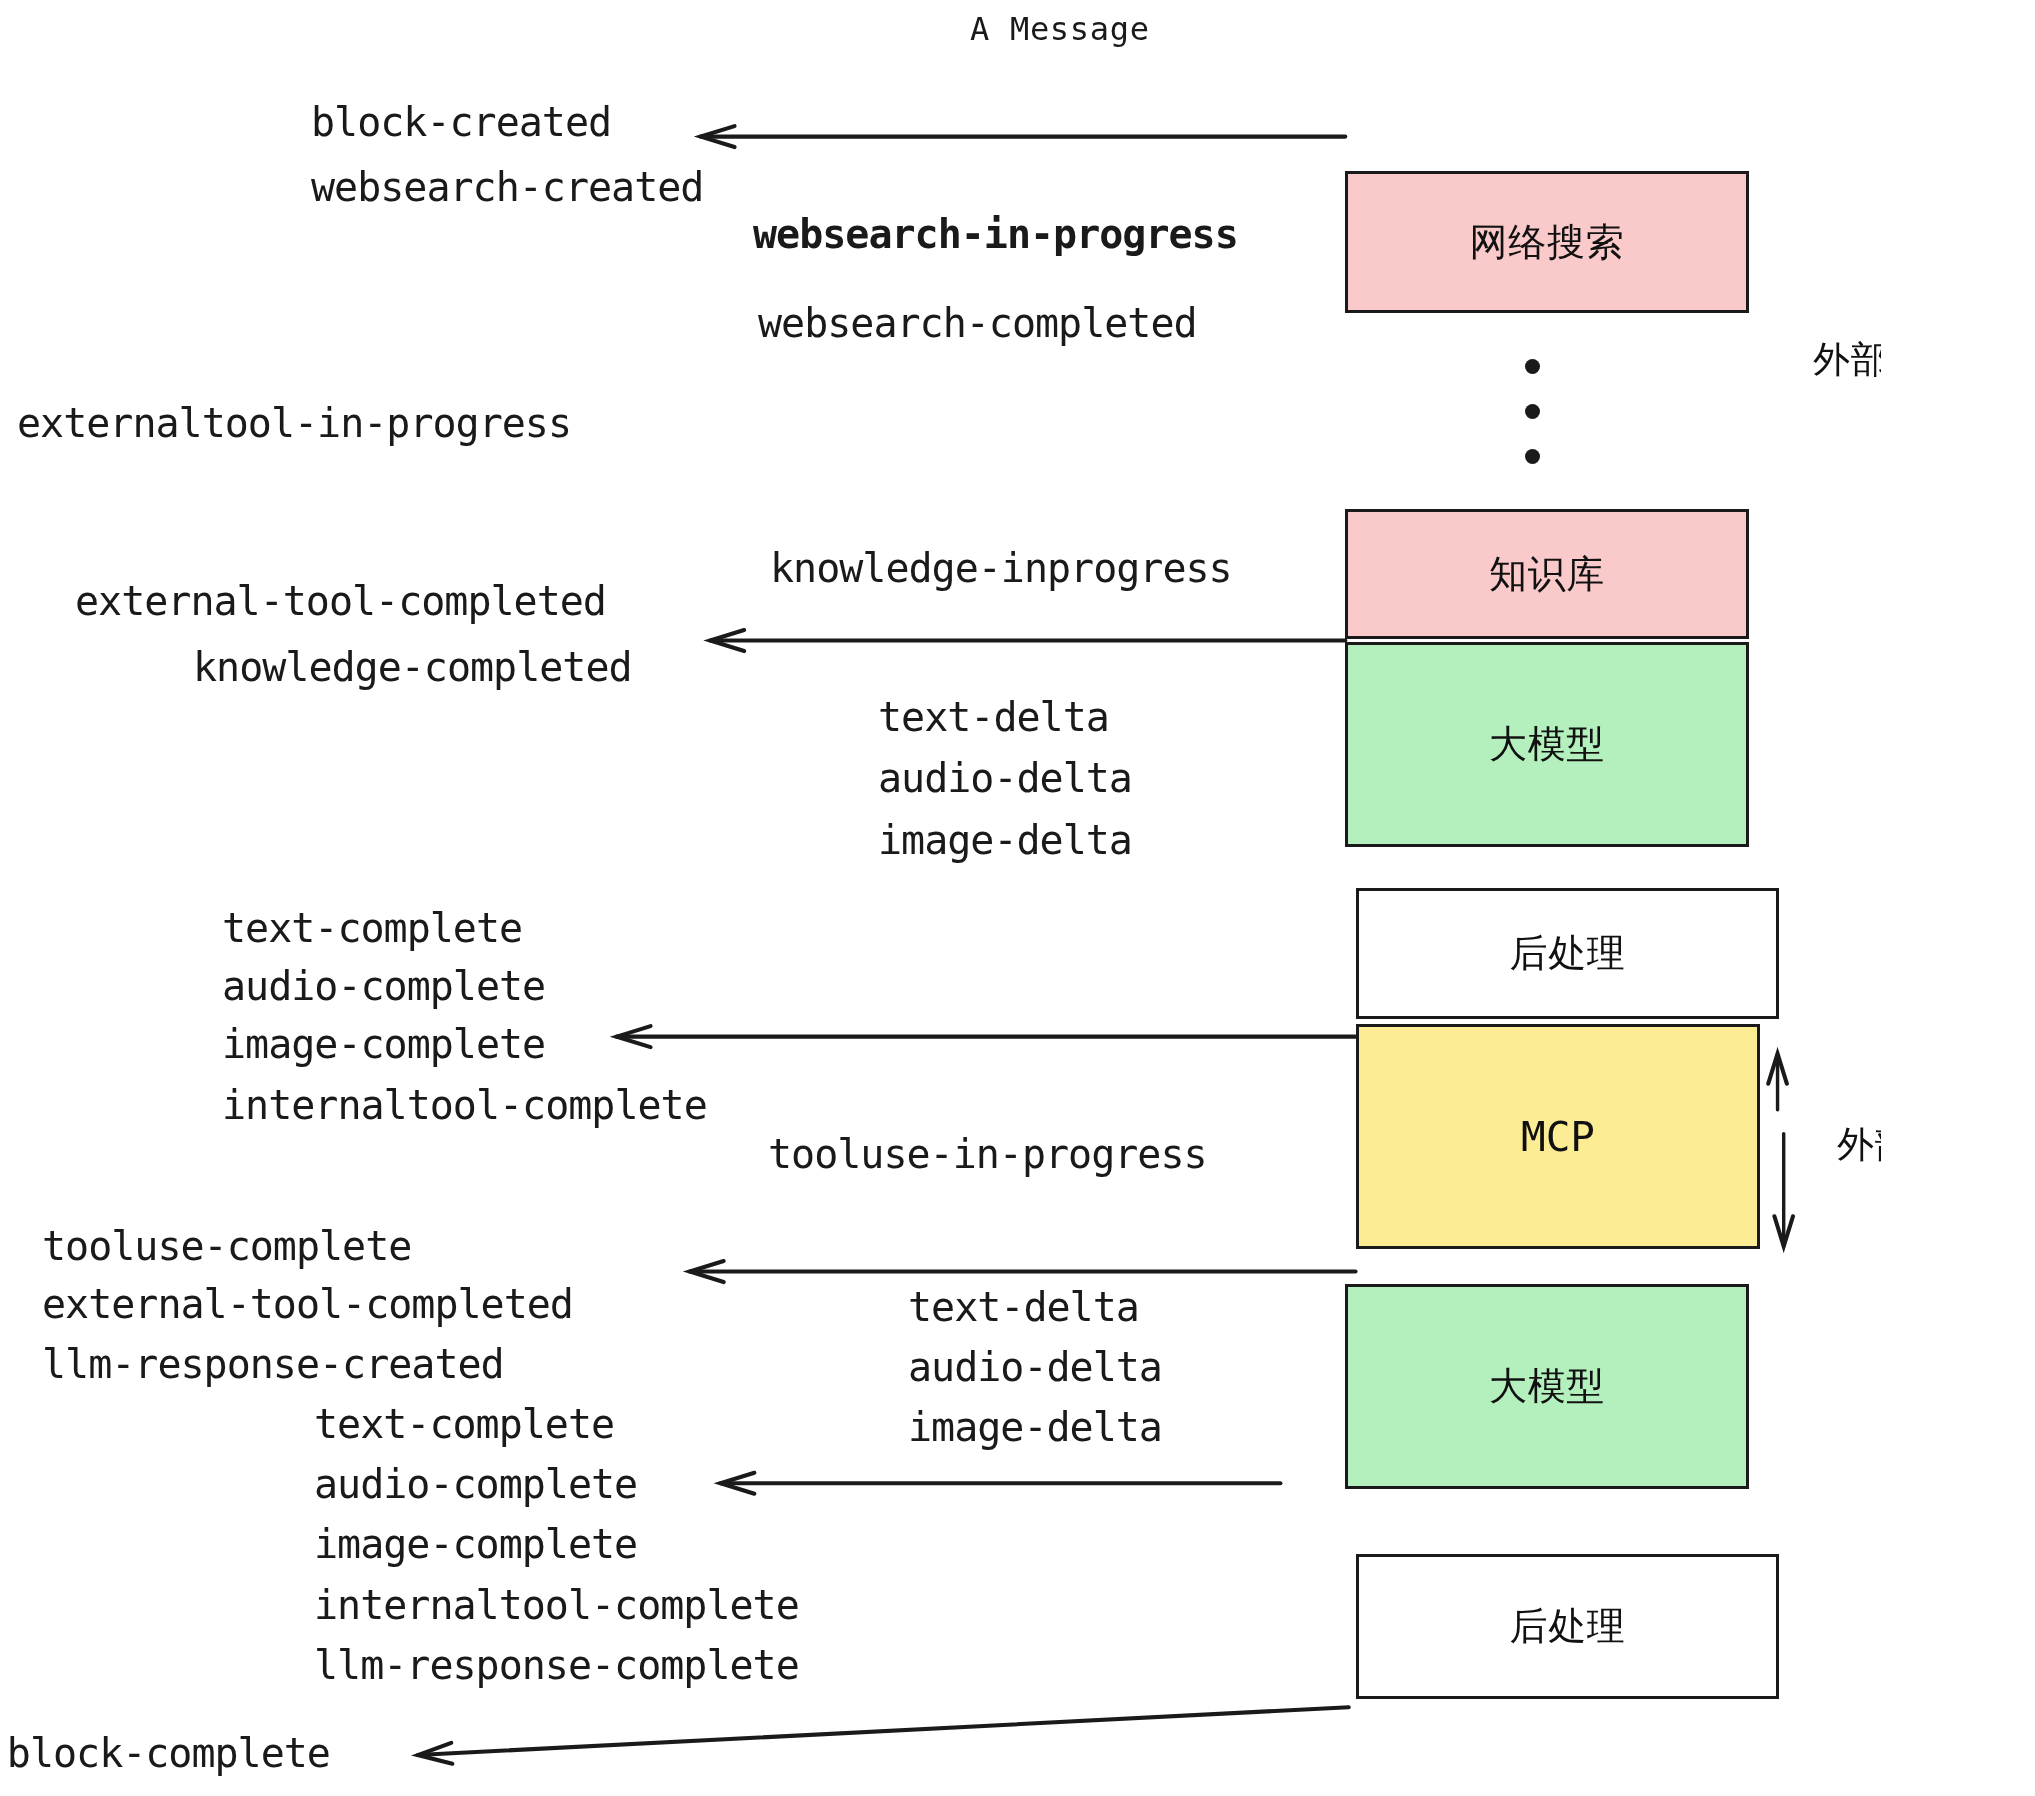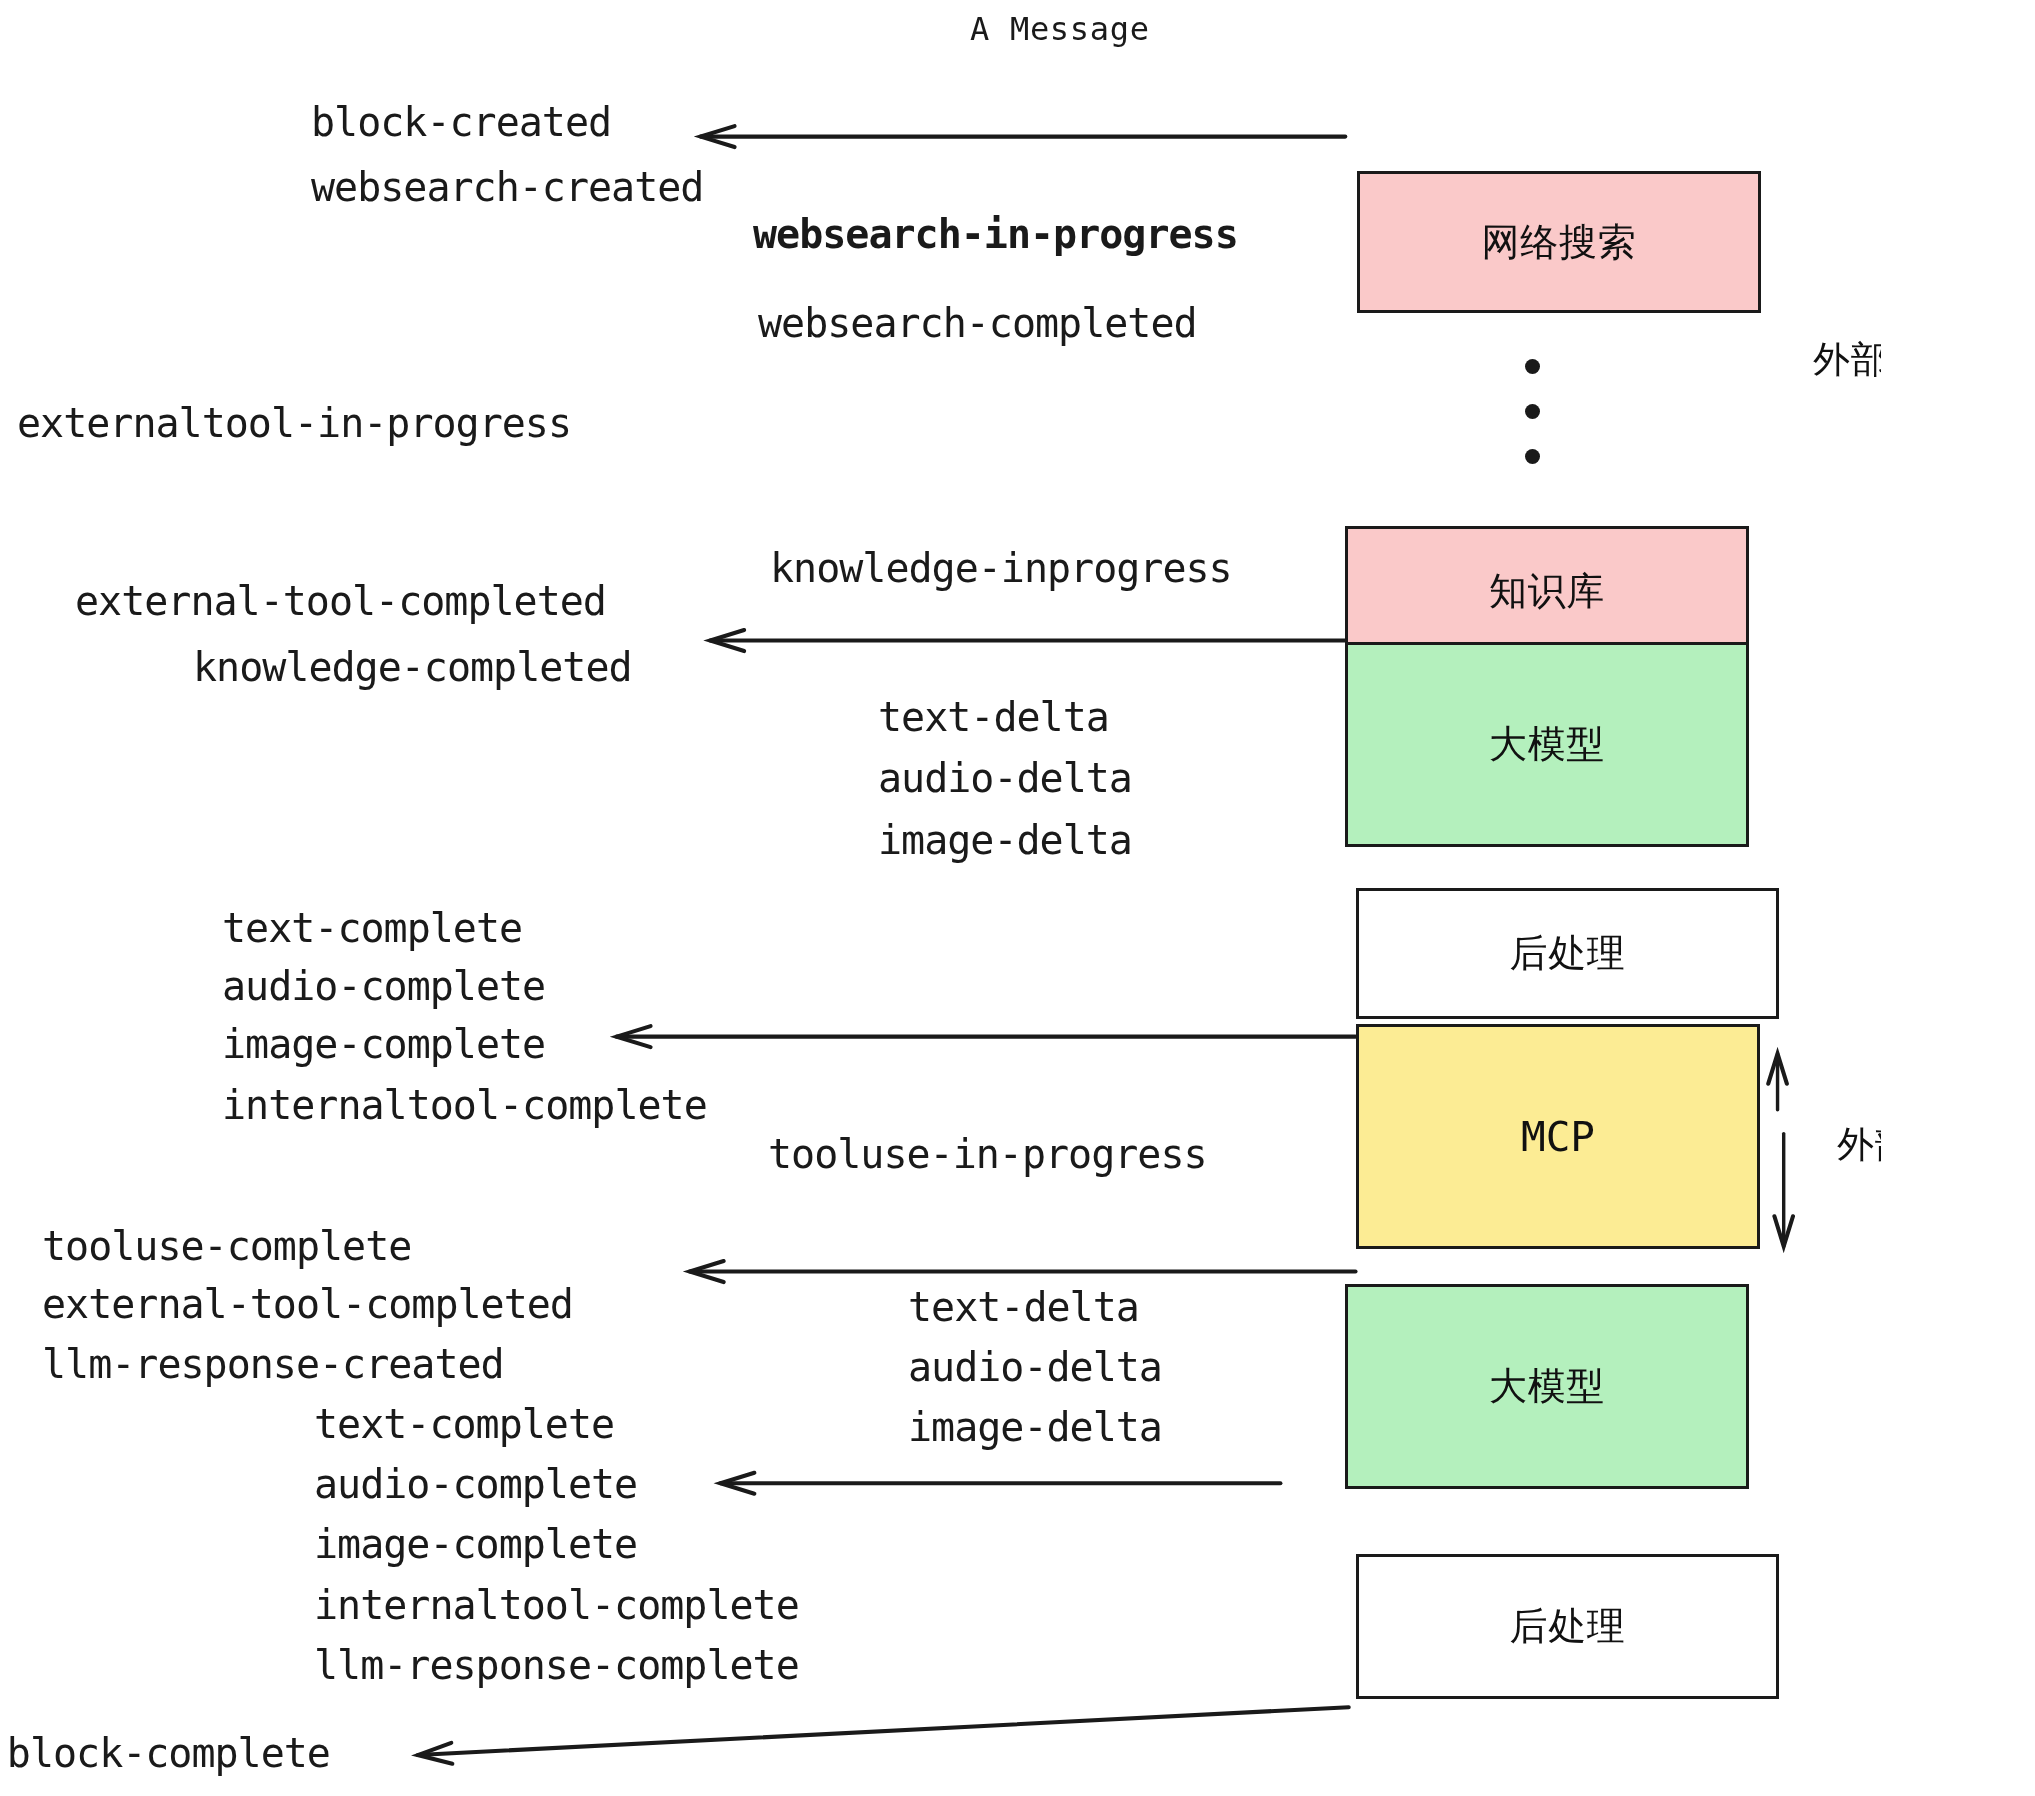--- a/index.html
+++ b/index.html
@@ -76,24 +76,24 @@
   }
 </style>
 </head>
 <body>
 
 <div id="canvas">
 
   <div class="title" style="left:970px; top:10.2px;">A Message</div>
 
   <div id="layers">
-      <div class="box" style="left: 1345px; top: 171px; width: 404px; height: 142px; background: rgb(250, 201, 201); margin-left: 12px;">
+      <div class="box" style="left: 1345px; top: 171px; width: 404px; height: 142px; background: rgb(250, 201, 201);">
         <span>网络搜索</span>
       </div>
-      <div class="box" style="left: 1345px; top: 509px; width: 404px; height: 130px; background: rgb(250, 201, 201); margin-top: 17px;">
+      <div class="box" style="left: 1345px; top: 509px; width: 404px; height: 130px; background: rgb(250, 201, 201);">
         <span>知识库</span>
       </div>
       <div class="box" style="left: 1345px; top: 642px; width: 404px; height: 205px; background: rgb(180, 240, 189);">
         <span>大模型</span>
       </div>
       <div class="box" style="left: 1356px; top: 888px; width: 423px; height: 131px; background: rgb(255, 255, 255);">
         <span>后处理</span>
       </div>
       <div class="box mcp" style="left: 1356px; top: 1024px; width: 404px; height: 225px; background: rgb(252, 236, 148);">
         <span>MCP</span>

